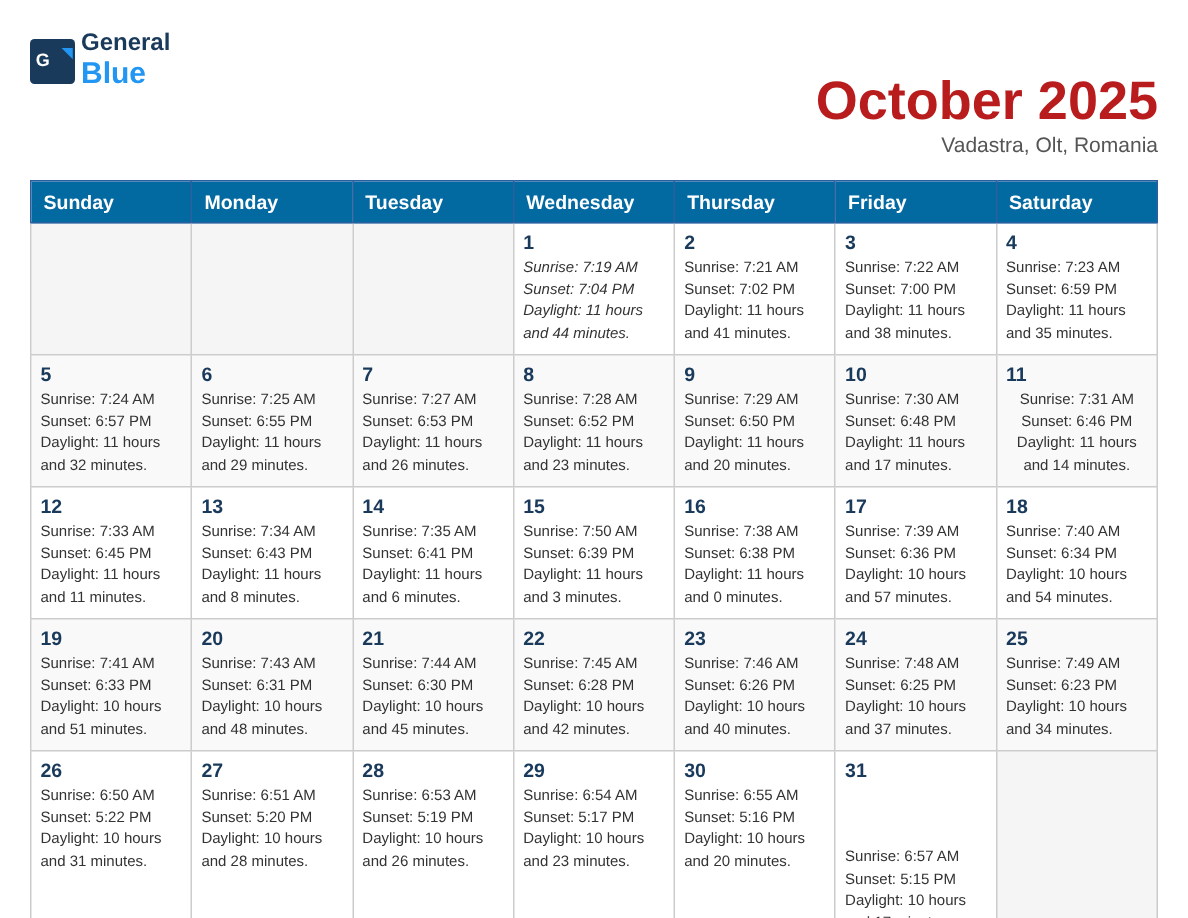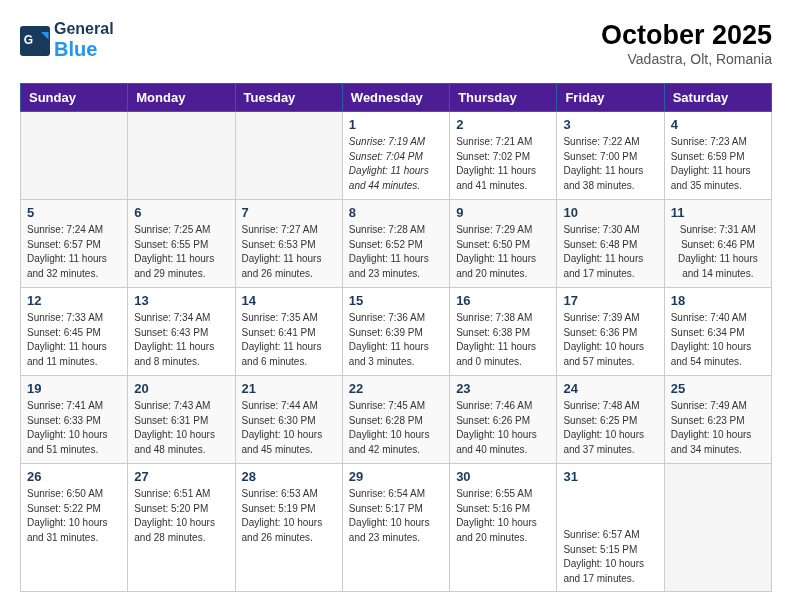--- a/index.html
+++ b/index.html
@@ -25,35 +25,36 @@
     }
     .logo-icon {
       width: 30px;
       height: 30px;
       margin-right: 4px;
     }
     .title-block {
       text-align: right;
     }
     .month-title {
-      font-size: 27px;
+      font-size: 36px;
       font-weight: bold;
-      color: #000000;
+      color: #b91c1c;
+      margin-top: 26px;
     }
     .location {
       font-size: 14px;
       color: #555;
     }
     .calendar {
       width: 100%;
       border-collapse: collapse;
       border: 1px solid #ccc;
     }
     .calendar th {
-      background: #4c1d95;
+      background: #0369a1;
       color: #fff;
       font-size: 13px;
       font-weight: bold;
       padding: 6px 8px;
       text-align: left;
       border: 1px solid #2a60a0;
     }
     .calendar td {
       width: calc(100% / 7);
       vertical-align: top;
@@ -225,21 +226,21 @@
           </td>
           <td>
             <div class="day-number">14</div>
             <div class="day-info" style="white-space: pre-line;">Sunrise: 7:35 AM
 Sunset: 6:41 PM
 Daylight: 11 hours
 and 6 minutes.</div>
           </td>
           <td>
             <div class="day-number">15</div>
-            <div class="day-info" style="white-space: pre-line;">Sunrise: 7:36 AM
+            <div class="day-info" style="white-space: pre-line;">Sunrise: 7:50 AM
 Sunset: 6:39 PM
 Daylight: 11 hours
 and 3 minutes.</div>
           </td>
           <td>
             <div class="day-number">16</div>
             <div class="day-info" style="white-space: pre-line;">Sunrise: 7:38 AM
 Sunset: 6:38 PM
 Daylight: 11 hours
 and 0 minutes.</div>

